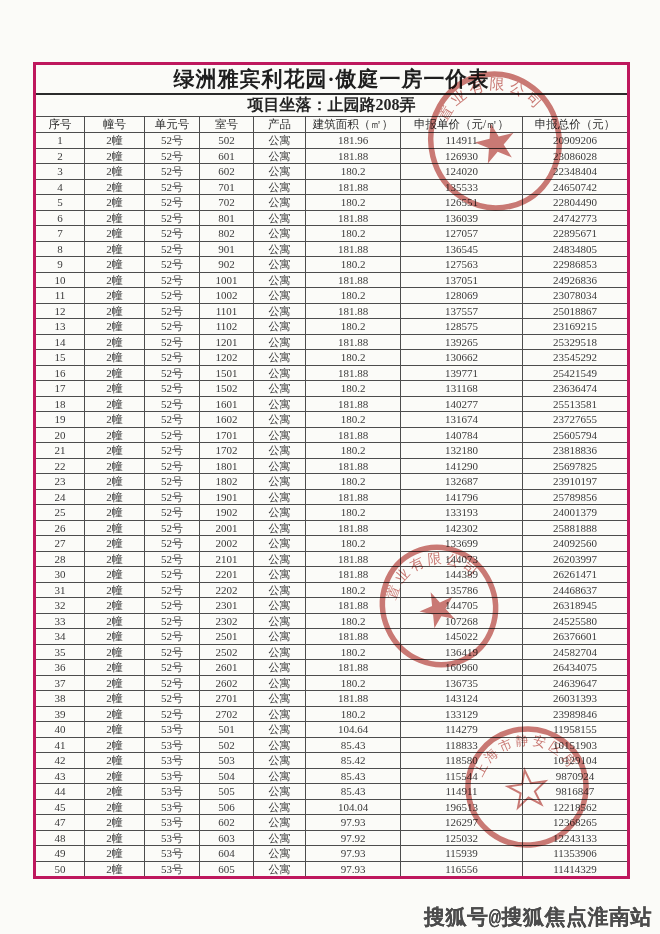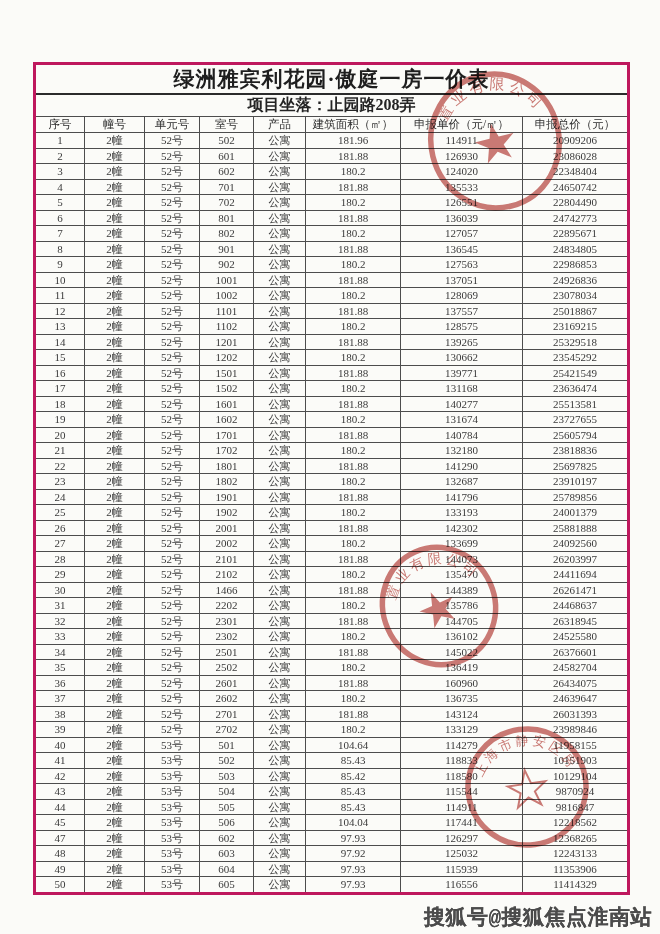--- a/index.html
+++ b/index.html
@@ -334,34 +334,24 @@
           <td>28</td>
           <td>2幢</td>
           <td>52号</td>
           <td>2101</td>
           <td>公寓</td>
           <td>181.88</td>
           <td>144073</td>
           <td>26203997</td>
         </tr>
         <tr>
-          <td>29</td>
-          <td>2幢</td>
-          <td>52号</td>
-          <td>2102</td>
-          <td>公寓</td>
-          <td>180.2</td>
-          <td>135470</td>
-          <td>24411694</td>
-        </tr>
-        <tr>
           <td>30</td>
           <td>2幢</td>
           <td>52号</td>
-          <td>1466</td>
+          <td>2201</td>
           <td>公寓</td>
           <td>181.88</td>
           <td>144389</td>
           <td>26261471</td>
         </tr>
         <tr>
           <td>31</td>
           <td>2幢</td>
           <td>52号</td>
           <td>2202</td>
@@ -380,21 +370,21 @@
           <td>144705</td>
           <td>26318945</td>
         </tr>
         <tr>
           <td>33</td>
           <td>2幢</td>
           <td>52号</td>
           <td>2302</td>
           <td>公寓</td>
           <td>180.2</td>
-          <td>136102</td>
+          <td>107268</td>
           <td>24525580</td>
         </tr>
         <tr>
           <td>34</td>
           <td>2幢</td>
           <td>52号</td>
           <td>2501</td>
           <td>公寓</td>
           <td>181.88</td>
           <td>145022</td>
@@ -500,21 +490,21 @@
           <td>114911</td>
           <td>9816847</td>
         </tr>
         <tr>
           <td>45</td>
           <td>2幢</td>
           <td>53号</td>
           <td>506</td>
           <td>公寓</td>
           <td>104.04</td>
-          <td>117441</td>
+          <td>196513</td>
           <td>12218562</td>
         </tr>
         <tr>
           <td>47</td>
           <td>2幢</td>
           <td>53号</td>
           <td>602</td>
           <td>公寓</td>
           <td>97.93</td>
           <td>126297</td>

